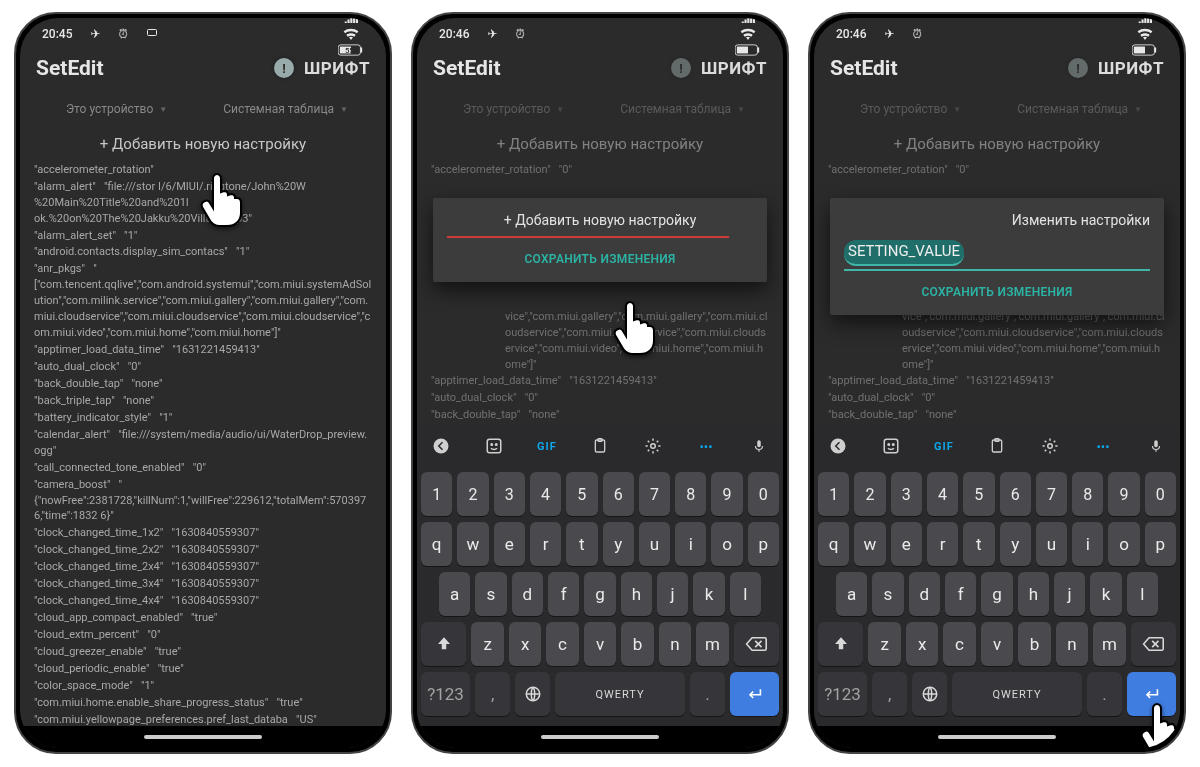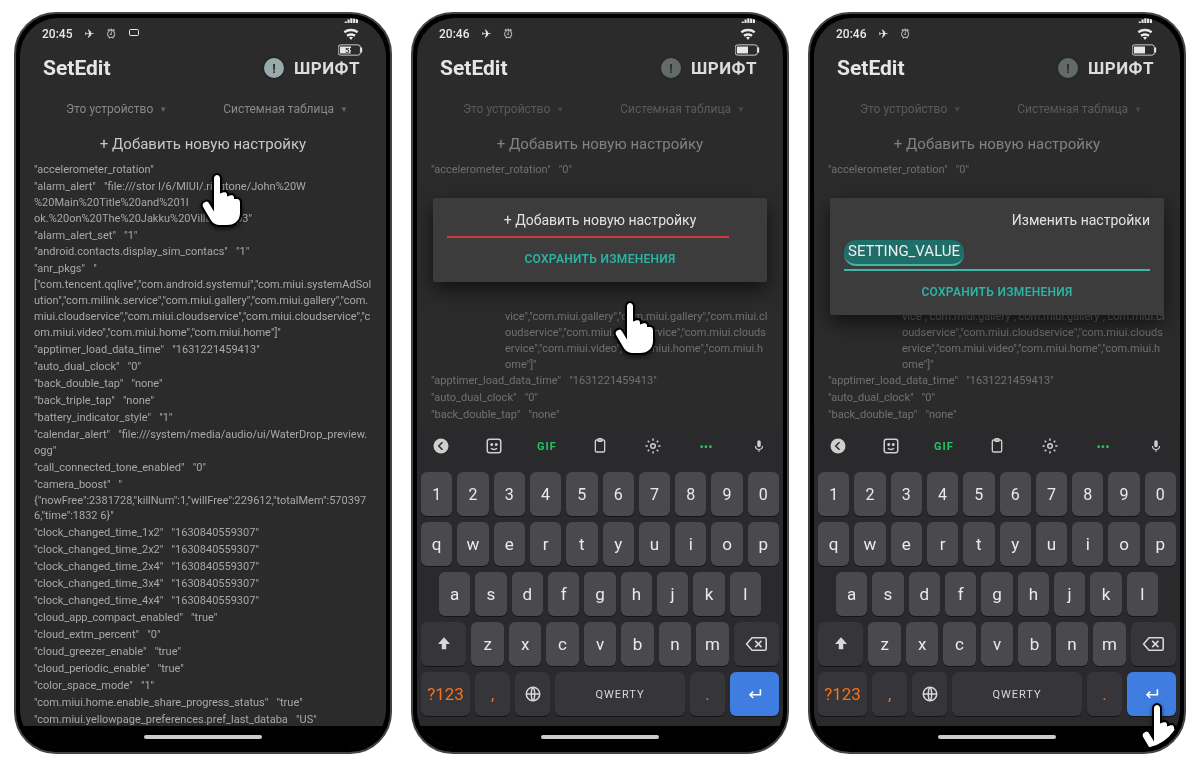--- a/index.html
+++ b/index.html
@@ -37,27 +37,26 @@
   .status-bar {
     height: 32px;
     display: flex;
     justify-content: space-between;
     align-items: center;
     padding: 0 22px;
     color: #e8e8e8;
     font-size: 12px;
     font-weight: 500;
   }
-  .status-left { display:flex; align-items:flex-start; gap:12px; }
+  .status-left { display:flex; align-items:flex-start; gap:18px; }
   .status-right { display:flex; align-items:center; gap:4px; font-size:11px;flex-direction:column; }
   .status-right svg { height:12px; width:auto; }
   .app-header {
     display:flex; justify-content:space-between; align-items:center;
-    padding: 6px 26px 4px 16px;
-    margin-left: 7px;
+    padding: 6px 16px 4px 16px;
   }
   .app-title { font-size: 21px; font-weight:700; color:#e6e6e6; }
   .header-right { display:flex; align-items:center; gap:10px; }
   .font-btn { font-size: 17px; font-weight:700; color:#dcdcdc; letter-spacing:0.5px;}
   .warn-icon {
     width:20px; height:20px; border-radius:50%;
     background:#9aa; display:flex; align-items:center; justify-content:center;
     color:#2b2b2b; font-weight:bold; font-size:13px;
     box-shadow:0 0 4px rgba(0,0,0,0.4);
   }
@@ -111,39 +110,39 @@
   .cursor-overlay {
     position:absolute; z-index:30; pointer-events:none;
   }
   .cursor-overlay svg { width:52px; height:60px; filter: drop-shadow(0 2px 2px rgba(0,0,0,0.6)); }
 
   
   .kbd-toolbar {
     height:40px; background:#2a2a2c;
     display:flex; align-items:center; justify-content:space-between;
     padding:0 10px; gap:14px;
-    color:#22c55e; font-size:13px;
+    color:#0ea5e9; font-size:13px;
   }
   .kbd-toolbar .tb-item { display:flex; align-items:center; justify-content:center; width:28px; height:28px; }
   .kbd-toolbar .gif { font-size:11px; font-weight:700; letter-spacing:1px; }
   .kbd {
     background:#2a2a2c;
     padding: 6px 4px 4px 4px;
   }
   .krow { display:flex; justify-content:center; gap:5px; margin-bottom:6px; }
   .key {
     background:#4a4a4e; color:#eaeaea;
     border-radius:6px;
     height:44px; flex:1;
     display:flex; align-items:center; justify-content:center;
     font-size:17px;
     box-shadow: 0 1px 0 rgba(0,0,0,0.5);
   }
   .key.num { font-size:16px; }
-  .key.dark { background:#35353a; color:#f97316; }
+  .key.dark { background:#35353a; color:#a3a3a3; }
   .key.wide { flex:1.4; }
   .key.space { flex:3.7; font-size:11px; letter-spacing:1px; color:#d8d8d8;}
   .key.enter { background:#3f7de0; }
   .krow.middle { padding: 0 18px; }
   .navbar {
     height:22px; background:#000;
     display:flex; justify-content:center; align-items:center;
   }
   .navpill { width:118px; height:4px; background:#ccc; border-radius:3px; }
 

